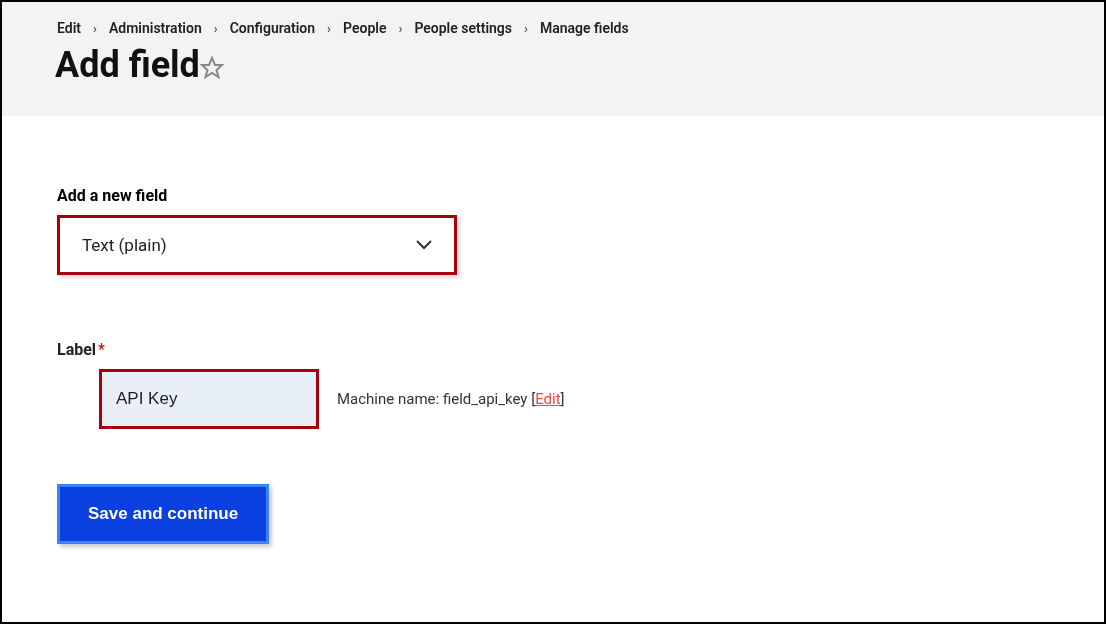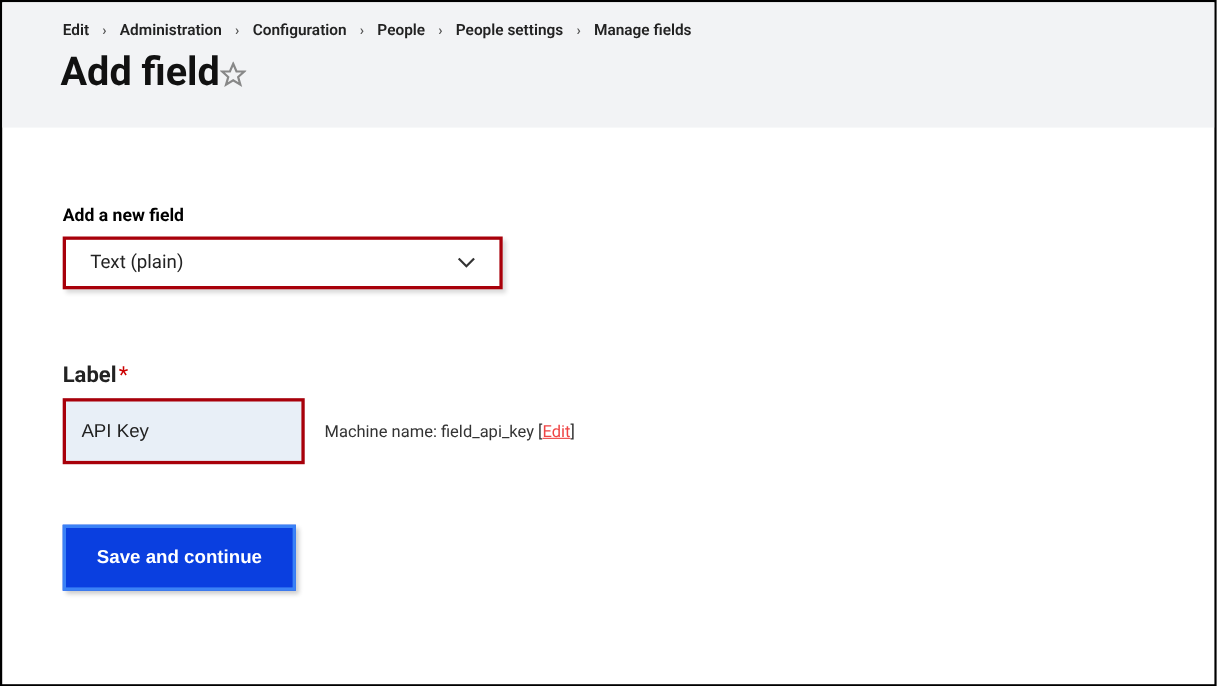--- a/index.html
+++ b/index.html
@@ -57,21 +57,21 @@
       padding: 70px 55px 0 55px;
     }
     .section-label {
       font-size: 16px;
       font-weight: 700;
       color: #000000;
       margin-bottom: 10px;
     }
     .field-type-select {
       width: 400px;
-      height: 48px;
+      height: 60px;
       border: 3px solid #a8000a;
       background: #fff;
       display: flex;
       align-items: center;
       justify-content: space-between;
       padding: 0 22px 0 22px;
       font-size: 17px;
       color: #222;
       cursor: pointer;
       box-shadow: 3px 3px 4px rgba(0,0,0,0.15);
@@ -80,34 +80,35 @@
       width: 16px;
       height: 10px;
       stroke: #333;
       stroke-width: 2;
       fill: none;
     }
     .label-section {
       margin-top: 65px;
     }
     .label-heading {
-      font-size: 20px;
+      font-size: 16px;
       font-weight: 700;
       color: #222;
       margin-bottom: 10px;
     }
     .required-asterisk {
       color: #c00;
       font-weight: 400;
       margin-left: 2px;
     }
     .label-row {
       display: flex;
       align-items: center;
       gap: 18px;
+      margin-left: 42px;
     }
     .label-input {
       width: 220px;
       height: 60px;
       border: 3px solid #a8000a;
       background: #e8eff7;
       padding: 0 14px;
       font-size: 17px;
       color: #222;
       outline: none;

